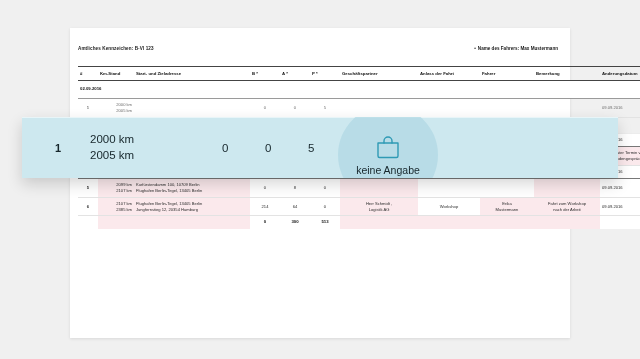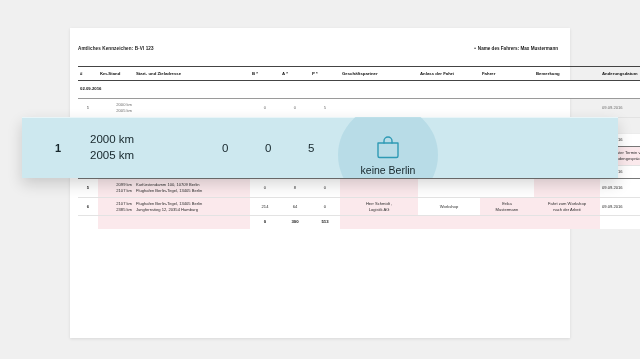--- a/index.html
+++ b/index.html
@@ -308,16 +308,16 @@
   <div class="lens-b">0</div>
   <div class="lens-a">0</div>
   <div class="lens-p">5</div>
 
   <div class="badge-circle-top">
     <div class="badge-inner">
       <svg class="bag-icon" viewBox="0 0 26 24">
         <path d="M3 8 H23 V21 A1.5 1.5 0 0 1 21.5 22.5 H4.5 A1.5 1.5 0 0 1 3 21 Z" fill="none" stroke="#2f9ab5" stroke-width="1.4" stroke-linejoin="round"></path>
         <path d="M9 8 V6 A4 4 0 0 1 17 6 V8" fill="none" stroke="#2f9ab5" stroke-width="1.4" stroke-linecap="round"></path>
       </svg>
-      <div class="badge-label">keine Berlin</div>
+      <div class="badge-label">keine Angabe</div>
     </div>
   </div>
 </div>
 
 </body></html>

